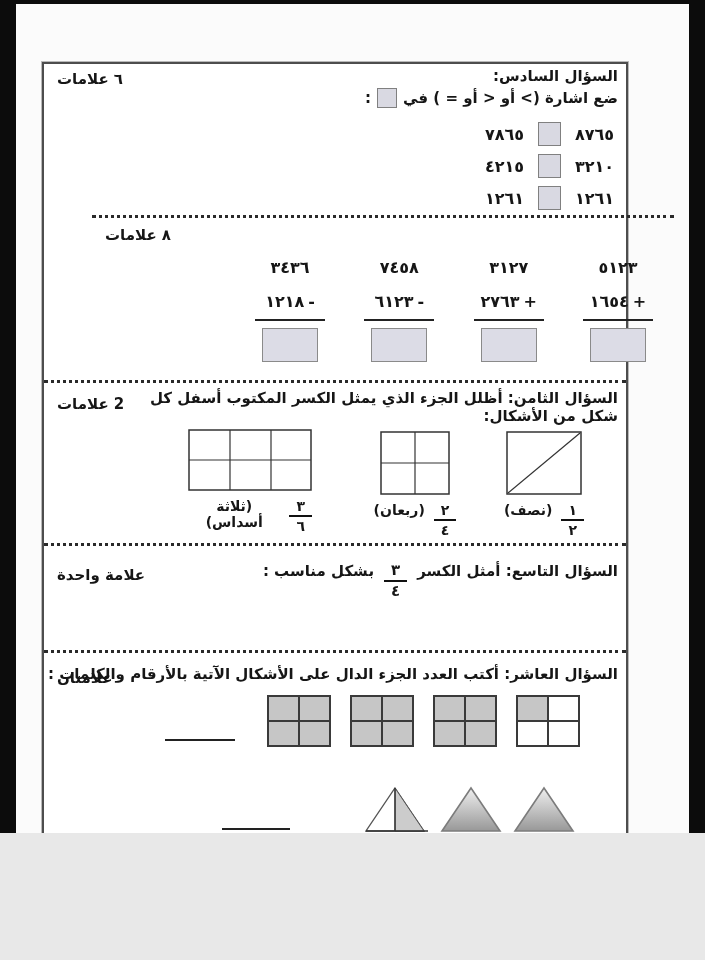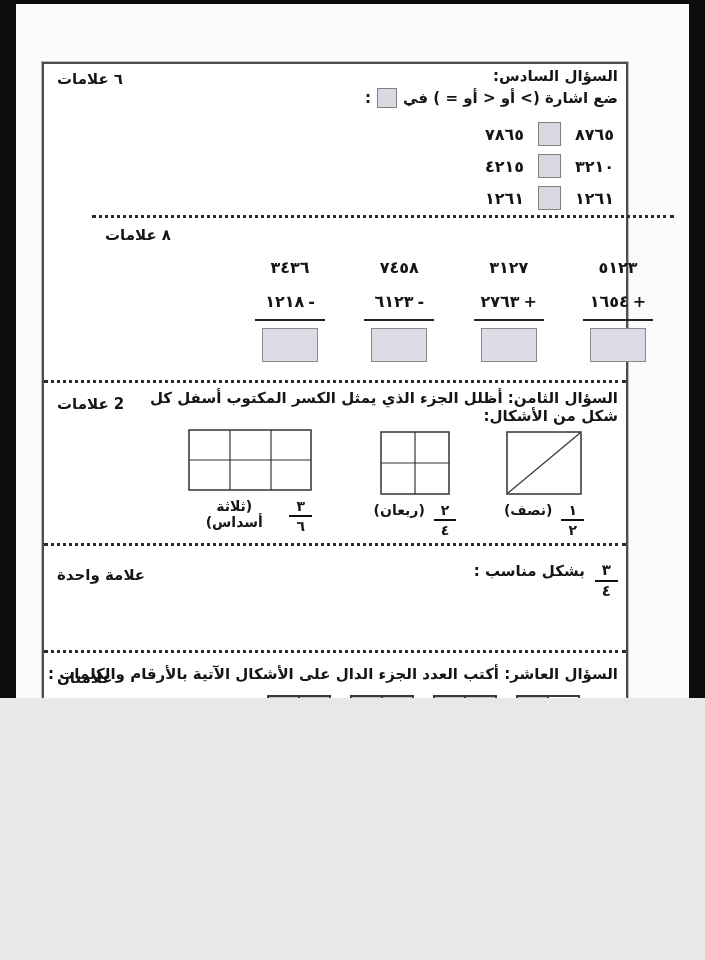--- a/index.html
+++ b/index.html
@@ -1,17 +1,17 @@
 <!DOCTYPE html>
 <html lang="ar"><head>
 <meta charset="utf-8">
 <style>
   * { margin:0; padding:0; box-sizing:border-box; }
   body { font-family:"DejaVu Sans", sans-serif; background:#e8e8e8; }
-  .page { position:relative; width:705px; height:698px; background:#fbfbfb; overflow:hidden; color:#161616; }
+  .page { position:relative; width:705px; height:833px; background:#fbfbfb; overflow:hidden; color:#161616; }
 
   .bar { position:absolute; background:#0c0c0c; }
   .bar-top    { left:0; top:0; width:705px; height:4px; }
   .bar-left   { left:0; top:0; width:16px; height:960px; }
   .bar-right  { left:689px; top:0; width:16px; height:960px; }
   .bar-bottom { left:0; top:941px; width:705px; height:19px; }
 
   .main-box { position:absolute; left:42px; top:62px; width:586px; height:816px;
               background:#ffffff; border:2px solid #4d4d4d;
               box-shadow:0 0 0 1px #b9b9b9; display:flex; flex-direction:column; }
@@ -197,20 +197,21 @@
             <span class="fden">٦</span>
           </span>
           <span>(ثلاثة أسداس)</span>
         </div>
       </div>
     </div>
 
     <div class="section sec-q9">
       <div class="marks" style="top:20px">علامة واحدة</div>
       <div class="q9-line">
+        <span>السؤال التاسع: أمثل الكسر</span>
         <span class="frac" style="font-size:15px">
           <span class="fnum">٣</span>
           <span class="fden">٤</span>
         </span>
         <span>بشكل مناسب :</span>
       </div>
     </div>
 
     <div class="section sec-q10">
       <div class="marks" style="top:16px">علامتان</div>

